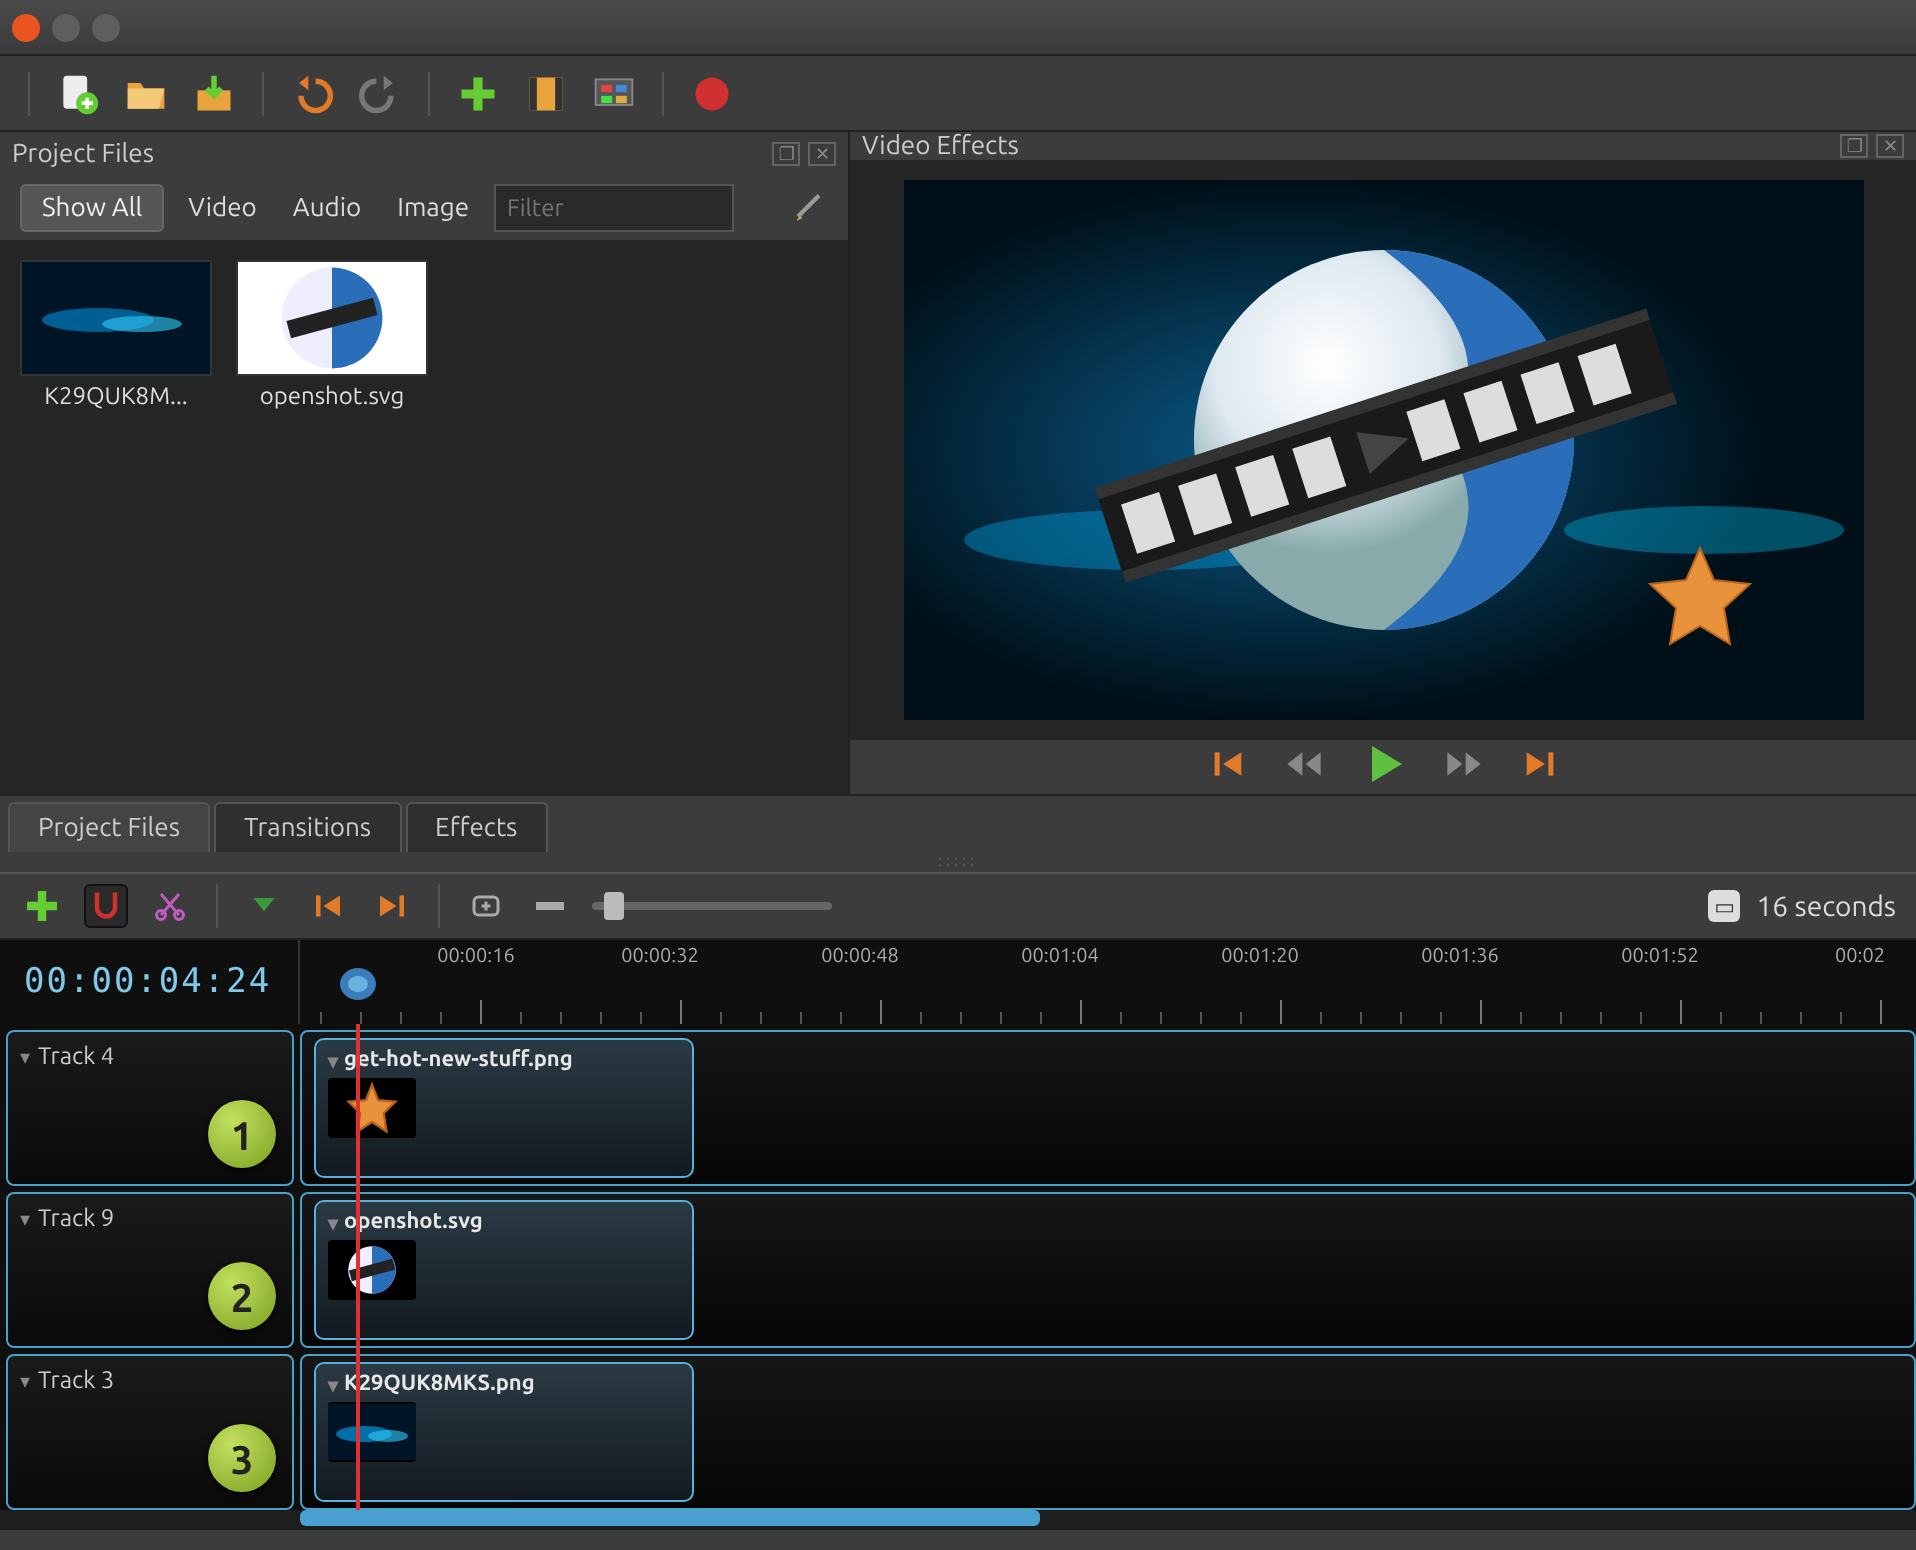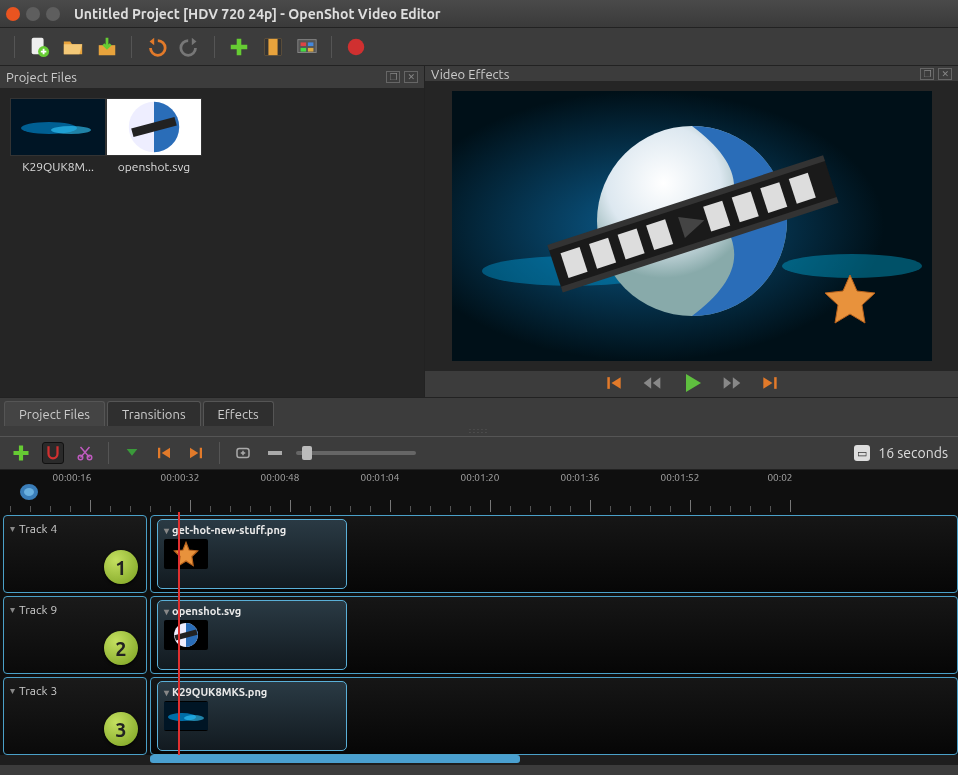--- a/index.html
+++ b/index.html
@@ -22,21 +22,21 @@
   .panel-icons{ display:flex; gap:4px; color:#888;}
   .panel-icons span{border:1px solid #666; font-size:9px; padding:0 2px; line-height:10px;}
   .left-panel{ width:425px; display:flex; flex-direction:column; border-right:1px solid #222;}
   .right-panel{ flex:1; display:flex; flex-direction:column;}
   
   .filter-row{ height:32px; display:flex; align-items:center; gap:6px; padding:6px 10px;}
   .filter-btn{ background:#555; border:1px solid #666; border-radius:3px; padding:4px 10px; color:#eee; font-size:13px;}
   .filter-link{ color:#ddd; padding:2px 6px; font-size:13px;}
   .filter-input{ background:#2a2a2a; border:1px solid #555; height:24px; width:120px; color:#ccc; padding:0 6px; font-size:12px;}
   .broom{ margin-left:auto; color:#999;}
-  .file-grid{ flex:1; background:#252525; padding:10px; display:flex; align-content:flex-start;}
+  .file-grid{ flex:1; background:#252525; padding:10px; display:flex; gap:12px; align-content:flex-start;}
   .file-item{ width:96px; text-align:center;}
   .thumb{ width:96px; height:58px; background:#000; border:1px solid #333; display:flex; align-items:center; justify-content:center; overflow:hidden;}
   .file-label{ font-size:12px; color:#ddd; margin-top:4px; white-space:nowrap; overflow:hidden; text-overflow:ellipsis;}
   .file-item.selected .file-label{ background:#3d7fbf; color:#fff;}
   
   .preview-area{ flex:1; background:#252525; display:flex; align-items:center; justify-content:center; padding:10px 20px;}
   .preview-frame{ width:480px; height:270px; background:radial-gradient(circle at 30% 50%, #0a4a7a 0%, #001020 70%); position:relative; display:flex; align-items:center; justify-content:center; overflow:hidden;}
   .playback-controls{ height:36px; display:flex; align-items:center; justify-content:center; gap:18px;}
   .pb-btn{ color:#e27a2a; }
   .pb-btn.rw{ color:#888;}
@@ -90,21 +90,20 @@
   
   .chev{font-size:10px;color:#888;}
 </style>
 </head>
 <body>
 
 <div class="titlebar">
   <span class="win-btn win-close"></span>
   <span class="win-btn win-min"></span>
   <span class="win-btn win-max"></span>
-  <span class="title-text">Untitled Project [HDV 720 24p] - OpenShot Video Editor</span>
 </div>
 
 <div class="toolbar">
   <span class="tb-sep"></span>
   <span class="tb-btn">
       <svg viewBox="0 0 24 24">
         <rect x="4" y="2" width="13" height="18" rx="2" fill="#eee"></rect>
         <circle cx="17" cy="17" r="6" fill="#6c3"></circle>
         <path d="M17 14v6M14 17h6" stroke="#fff" stroke-width="2"></path>
       </svg>
@@ -166,20 +165,33 @@
 
 <div class="main-upper">
 
   <div class="left-panel">
     <div class="panel-header">
       <span>Project Files</span>
       <span class="panel-icons">
           <span>❐</span>
           <span>✕</span>
         </span>
+    </div>
+    <div class="filter-row">
+      <span class="filter-btn">Show All</span>
+      <span class="filter-link">Video</span>
+      <span class="filter-link">Audio</span>
+      <span class="filter-link">Image</span>
+      <input class="filter-input" placeholder="Filter" style="">
+      <span class="broom">
+        <svg width="18" height="18" viewBox="0 0 24 24">
+            <path d="M5 20l6-6 8-8-2-2-8 8-6 6 2 2z" fill="#999"></path>
+            <path d="M3 22l4-2-2-2-2 4z" fill="#c8a050"></path>
+          </svg>
+      </span>
     </div>
     <div class="file-grid">
       <div class="file-item">
         <div class="thumb">
             <svg width="96" height="58">
               <rect width="96" height="58" fill="#001525"></rect>
               <ellipse cx="38" cy="30" rx="28" ry="6" fill="#0af" opacity="0.5"></ellipse>
               <ellipse cx="60" cy="32" rx="20" ry="4" fill="#3cf" opacity="0.6"></ellipse>
             </svg>
           </div>
@@ -328,23 +340,24 @@
       <div class="zoom-handle"></div>
     </div>
   <div class="zoom-label">
     <span class="zoom-icon">▭</span>
     <span>16 seconds</span>
   </div>
 </div>
 
 <div class="timeline">
   <div class="ruler-row">
+    <div class="timecode-box">00:00:04:24</div>
     <div class="ruler">
       <div class="ruler-labels" id="ruler-labels">
-          <span class="ruler-label" style="left: 72px;">00:00:16</span>
+          <span class="ruler-label" style="left: 88px;">00:00:16</span>
           <span class="ruler-label" style="left: 180px;">00:00:32</span>
           <span class="ruler-label" style="left: 280px;">00:00:48</span>
           <span class="ruler-label" style="left: 380px;">00:01:04</span>
           <span class="ruler-label" style="left: 480px;">00:01:20</span>
           <span class="ruler-label" style="left: 580px;">00:01:36</span>
           <span class="ruler-label" style="left: 680px;">00:01:52</span>
           <span class="ruler-label" style="left: 780px;">00:02</span>
         </div>
       <div class="ruler-ticks" id="ruler-ticks">
           <div class="tick minor" style="left: 10px;"></div>

